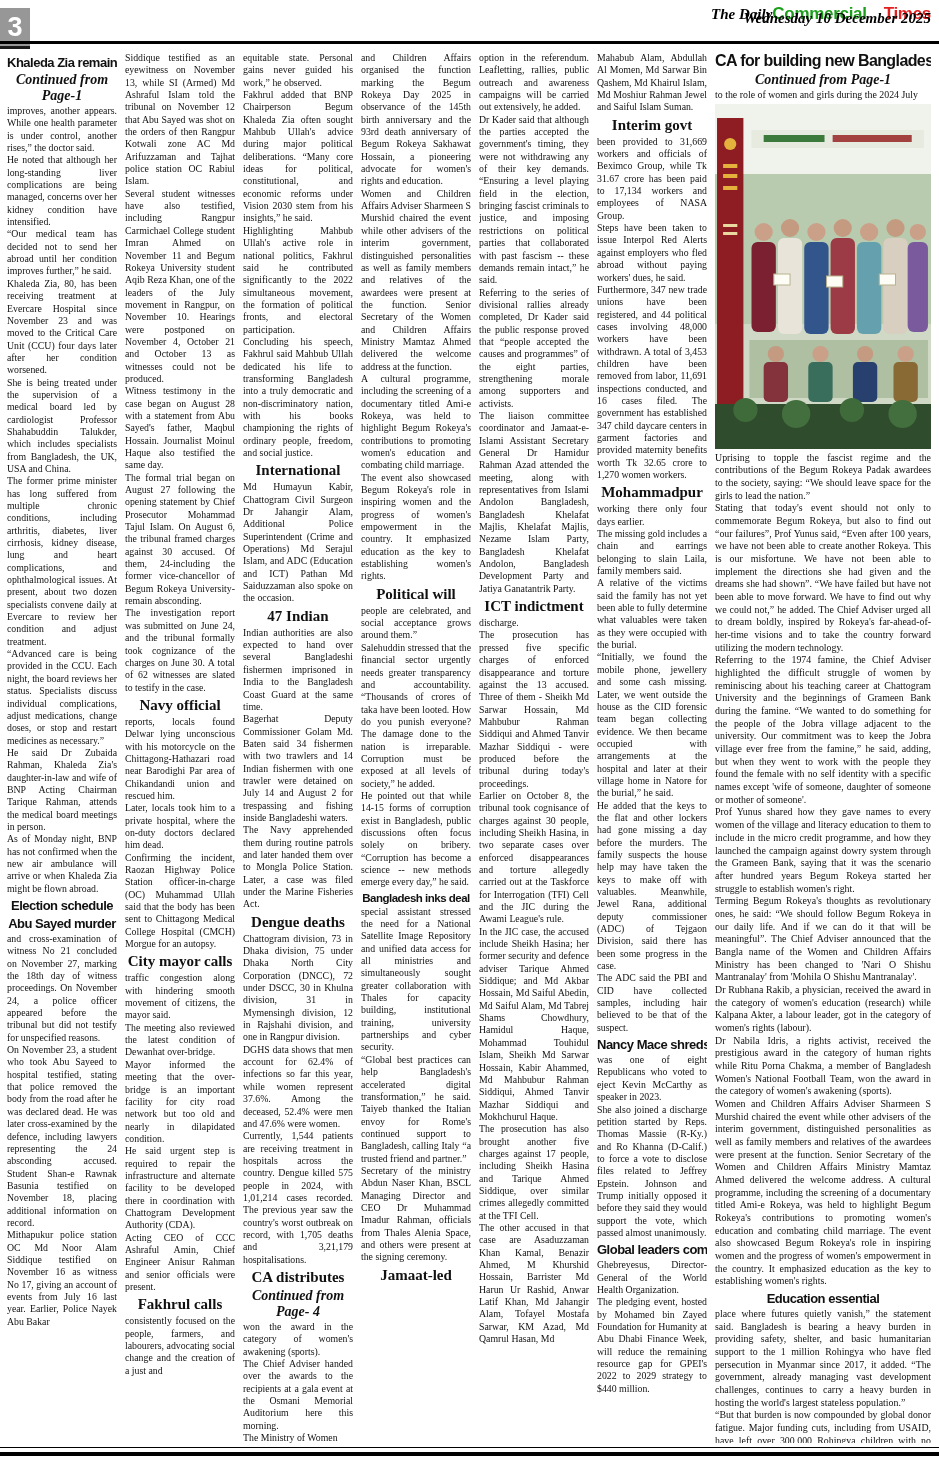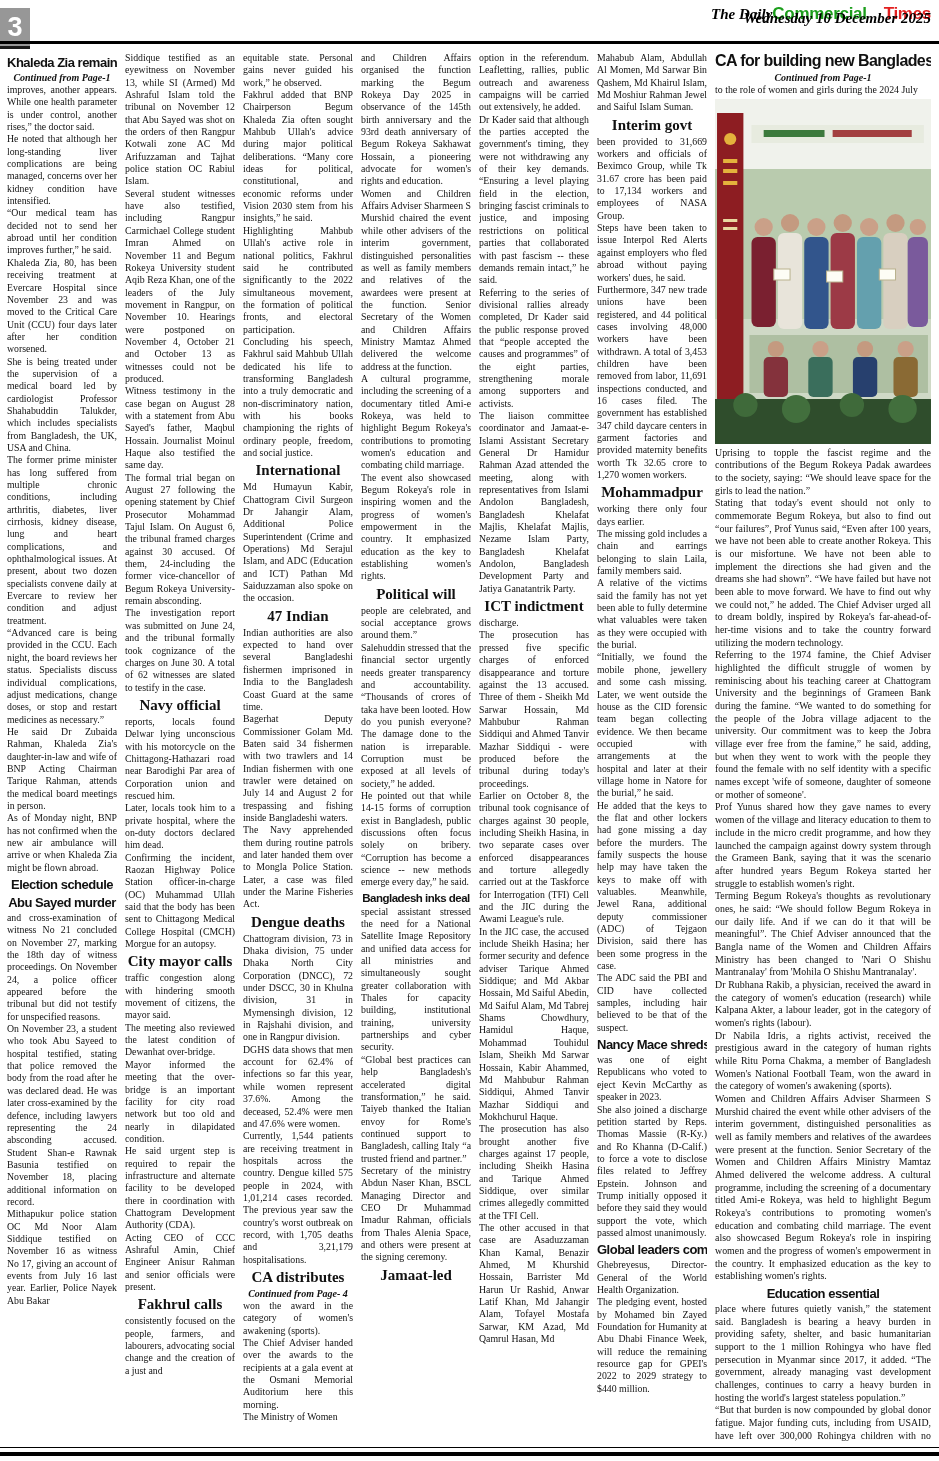--- a/index.html
+++ b/index.html
@@ -19,21 +19,21 @@
   .columns{position:absolute;left:7px;right:8px;top:52px;bottom:18px;display:flex;gap:8px;}
   .col{width:110px;flex:0 0 110px;overflow:hidden;}
   .col.wide{width:216px;flex:0 0 216px;}
   p.body{margin:0;font-size:9.8px;line-height:1.26;text-align:justify;}
   .col.wide p.body{font-size:9.9px;line-height:1.28;}
   .hl{margin:3px 0 2px 0;font-weight:bold;text-align:center;white-space:nowrap;overflow:hidden;}
   .hl.serif{font-family:"Liberation Serif",serif;font-size:15px;}
   .hl.sans{font-family:"Liberation Sans",sans-serif;font-size:13px;letter-spacing:-.5px;}
   .hl.small{font-size:11.5px;}
   .hl.big.sans{font-size:16px;letter-spacing:-.6px;margin-top:0;}
-  p.cont{margin:0 0 1px 0;font-weight:bold;font-style:italic;font-size:10px;text-align:center;}
+  p.cont{margin:0 0 1px 0;font-weight:bold;font-style:italic;font-size:14px;text-align:center;}
   
   .photo{width:100%;height:345px;margin:2px 0 3px 0;}
   .photo svg{display:block;width:100%;height:100%;}
   
   .bottom-thin{position:absolute;left:0;right:0;bottom:13px;height:1px;background:#000;}
   .bottom-bar{position:absolute;left:0;right:0;bottom:5px;height:4px;background:#000;}
 </style>
 </head>
 <body>
 
@@ -64,21 +64,21 @@
         <p class="body">On November 23, a student who took Abu Sayeed to hospital testified, stating that police removed the body from the road after he was declared dead. He was later cross-examined by the defence, including lawyers representing the 24 absconding accused. Student Shan-e Rawnak Basunia testified on November 18, placing additional information on record.</p>
         <p class="body">Mithapukur police station OC Md Noor Alam Siddique testified on November 16 as witness No 17, giving an account of events from July 16 last year. Earlier, Police Nayek Abu Bakar</p>
       </div>
       <div class="col">
         <p class="body">Siddique testified as an eyewitness on November 13, while SI (Armed) Md Ashraful Islam told the tribunal on November 12 that Abu Sayed was shot on the orders of then Rangpur Kotwali zone AC Md Arifuzzaman and Tajhat police station OC Rabiul Islam.</p>
         <p class="body">Several student witnesses have also testified, including Rangpur Carmichael College student Imran Ahmed on November 11 and Begum Rokeya University student Aqib Reza Khan, one of the leaders of the July movement in Rangpur, on November 10. Hearings were postponed on November 4, October 21 and October 13 as witnesses could not be produced.</p>
         <p class="body">Witness testimony in the case began on August 28 with a statement from Abu Sayed's father, Maqbul Hossain. Journalist Moinul Haque also testified the same day.</p>
         <p class="body">The formal trial began on August 27 following the opening statement by Chief Prosecutor Mohammad Tajul Islam. On August 6, the tribunal framed charges against 30 accused. Of them, 24-including the former vice-chancellor of Begum Rokeya University-remain absconding.</p>
         <p class="body">The investigation report was submitted on June 24, and the tribunal formally took cognizance of the charges on June 30. A total of 62 witnesses are slated to testify in the case.</p>
         <h2 class="hl serif">Navy official</h2>
-        <p class="body">reports, locals found Delwar lying unconscious with his motorcycle on the Chittagong-Hathazari road near Barodighi Par area of Corporation union and rescued him.</p>
+        <p class="body">reports, locals found Delwar lying unconscious with his motorcycle on the Chittagong-Hathazari road near Barodighi Par area of Chikandandi union and rescued him.</p>
         <p class="body">Later, locals took him to a private hospital, where the on-duty doctors declared him dead.</p>
         <p class="body">Confirming the incident, Raozan Highway Police Station officer-in-charge (OC) Muhammad Ullah said that the body has been sent to Chittagong Medical College Hospital (CMCH) Morgue for an autopsy.</p>
         <h2 class="hl serif">City mayor calls</h2>
         <p class="body">traffic congestion along with hindering smooth movement of citizens, the mayor said.</p>
         <p class="body">The meeting also reviewed the latest condition of Dewanhat over-bridge.</p>
         <p class="body">Mayor informed the meeting that the over-bridge is an important facility for city road network but too old and nearly in dilapidated condition.</p>
         <p class="body">He said urgent step is required to repair the infrastructure and alternate facility to be developed there in coordination with Chattogram Development Authority (CDA).</p>
         <p class="body">Acting CEO of CCC Ashraful Amin, Chief Engineer Anisur Rahman and senior officials were present.</p>
         <h2 class="hl serif">Fakhrul calls</h2>
         <p class="body">consistently focused on the people, farmers, and labourers, advocating social change and the creation of a just and</p>

